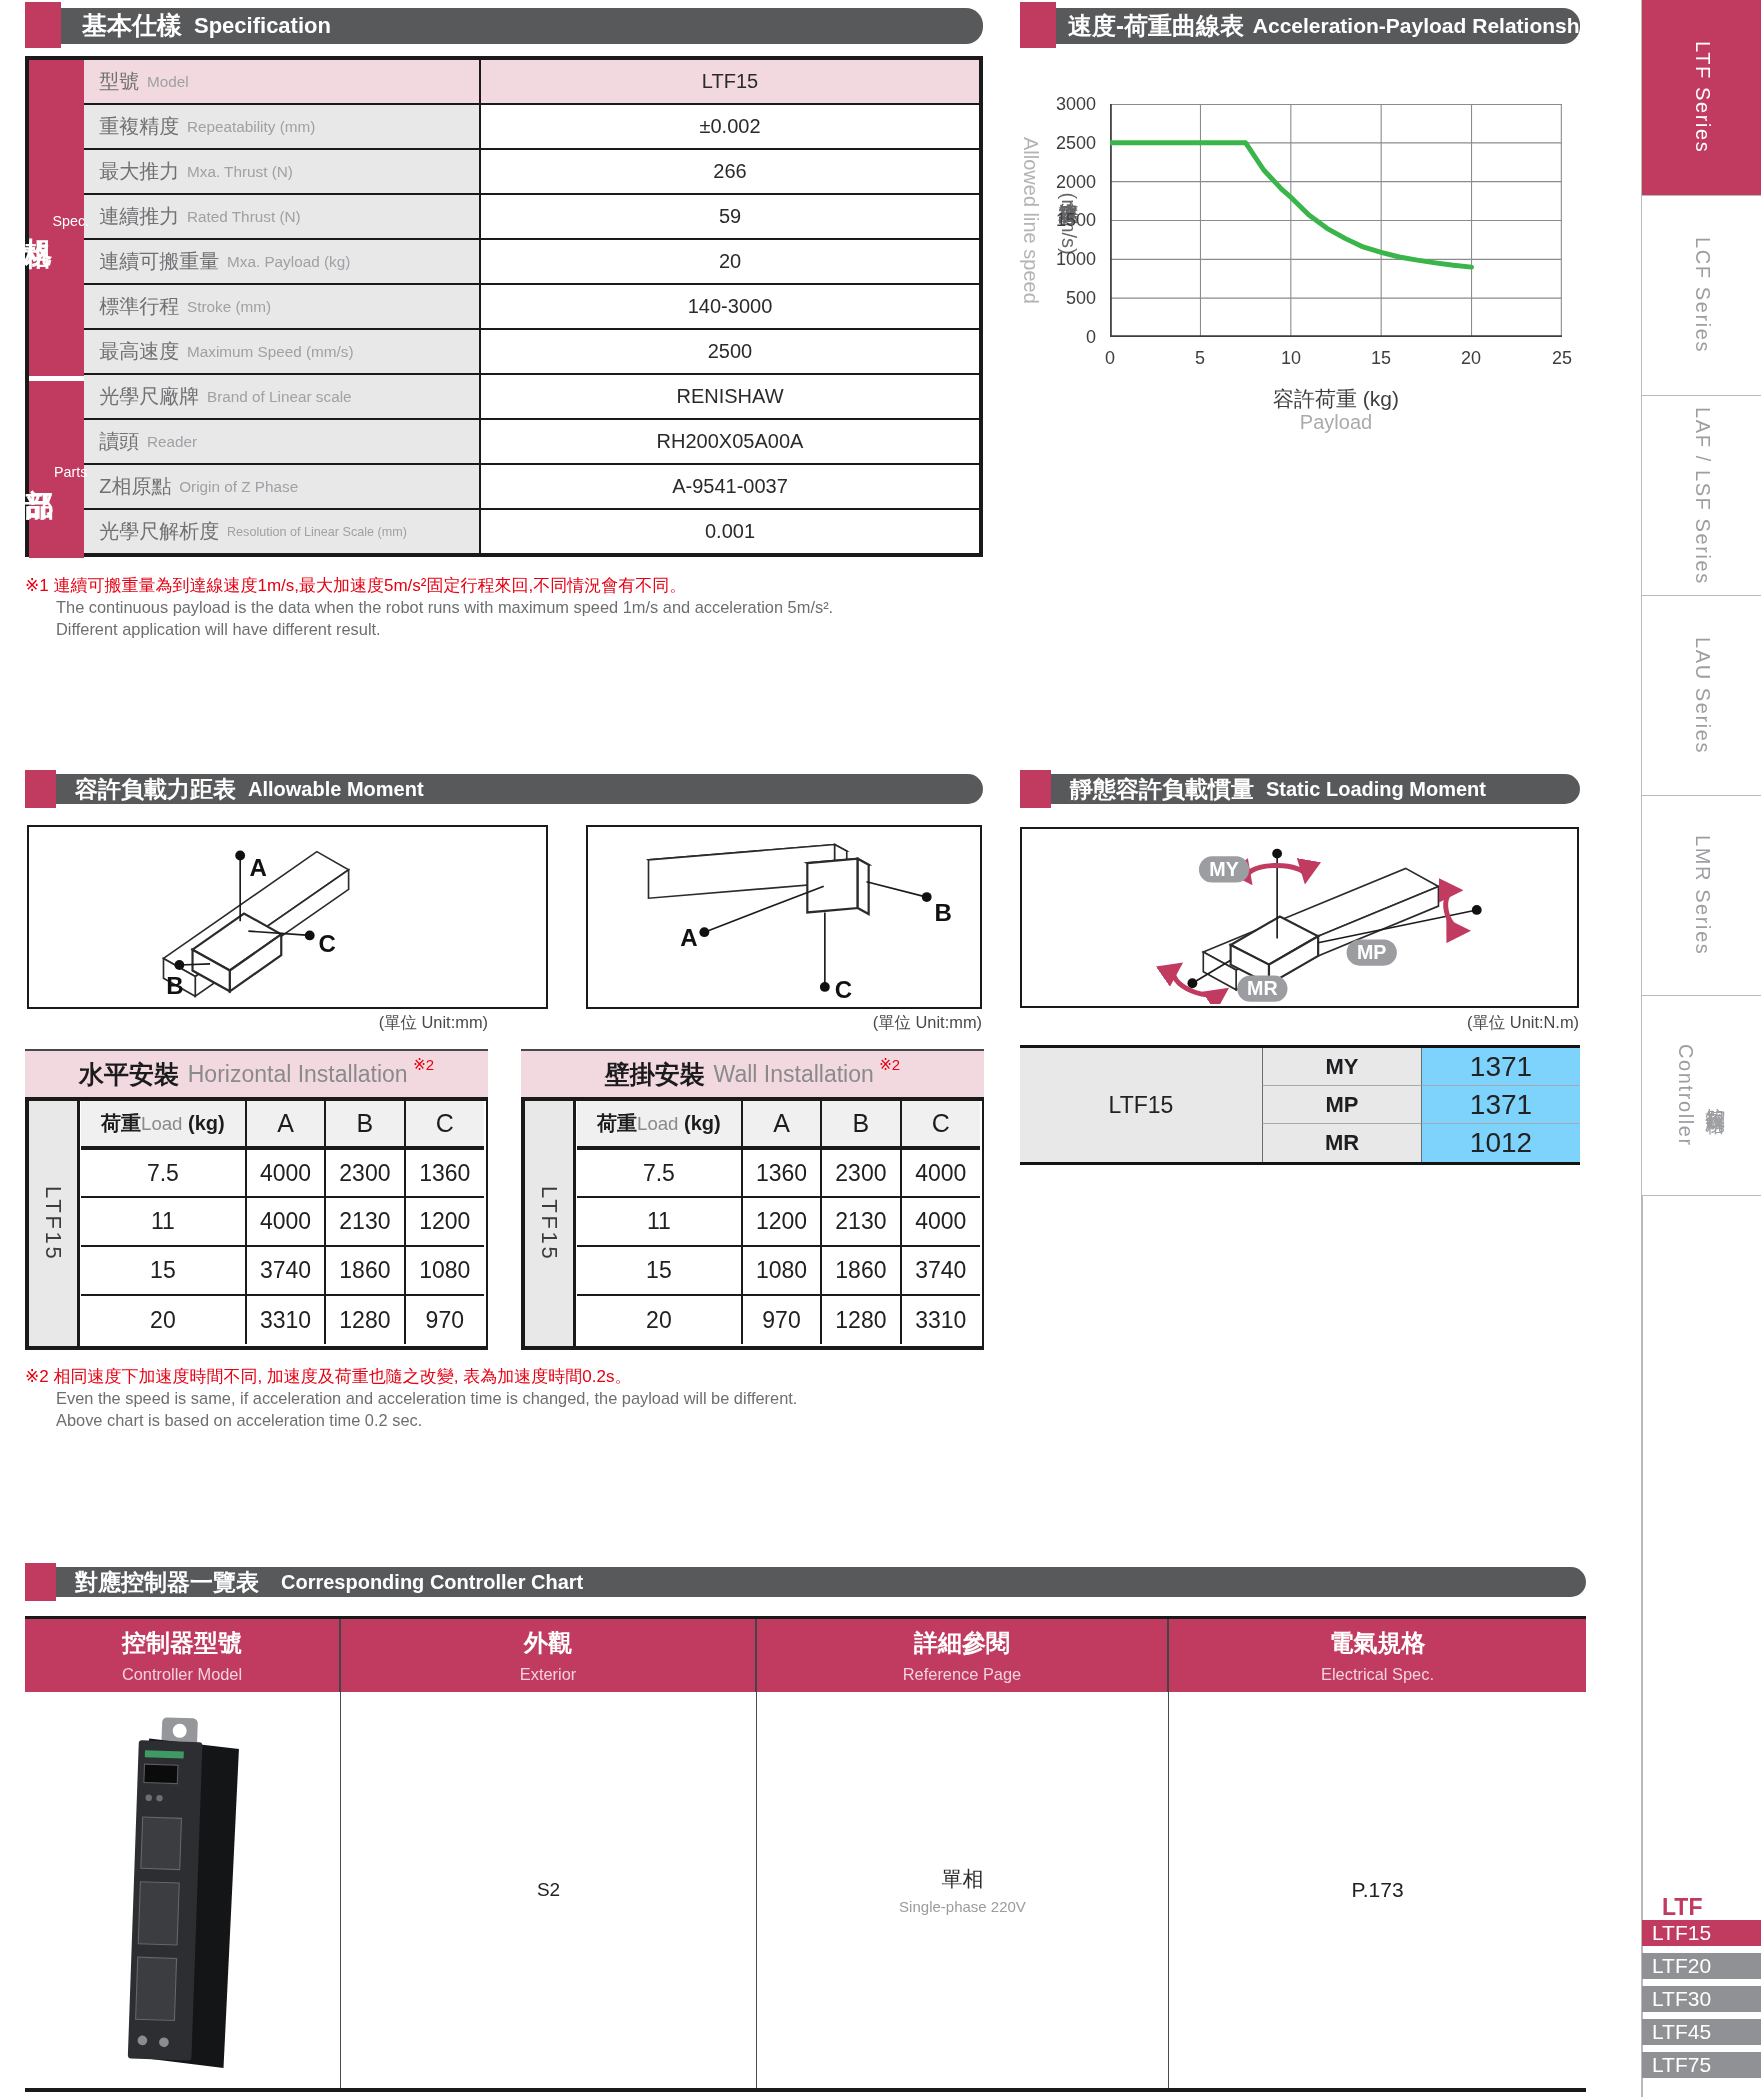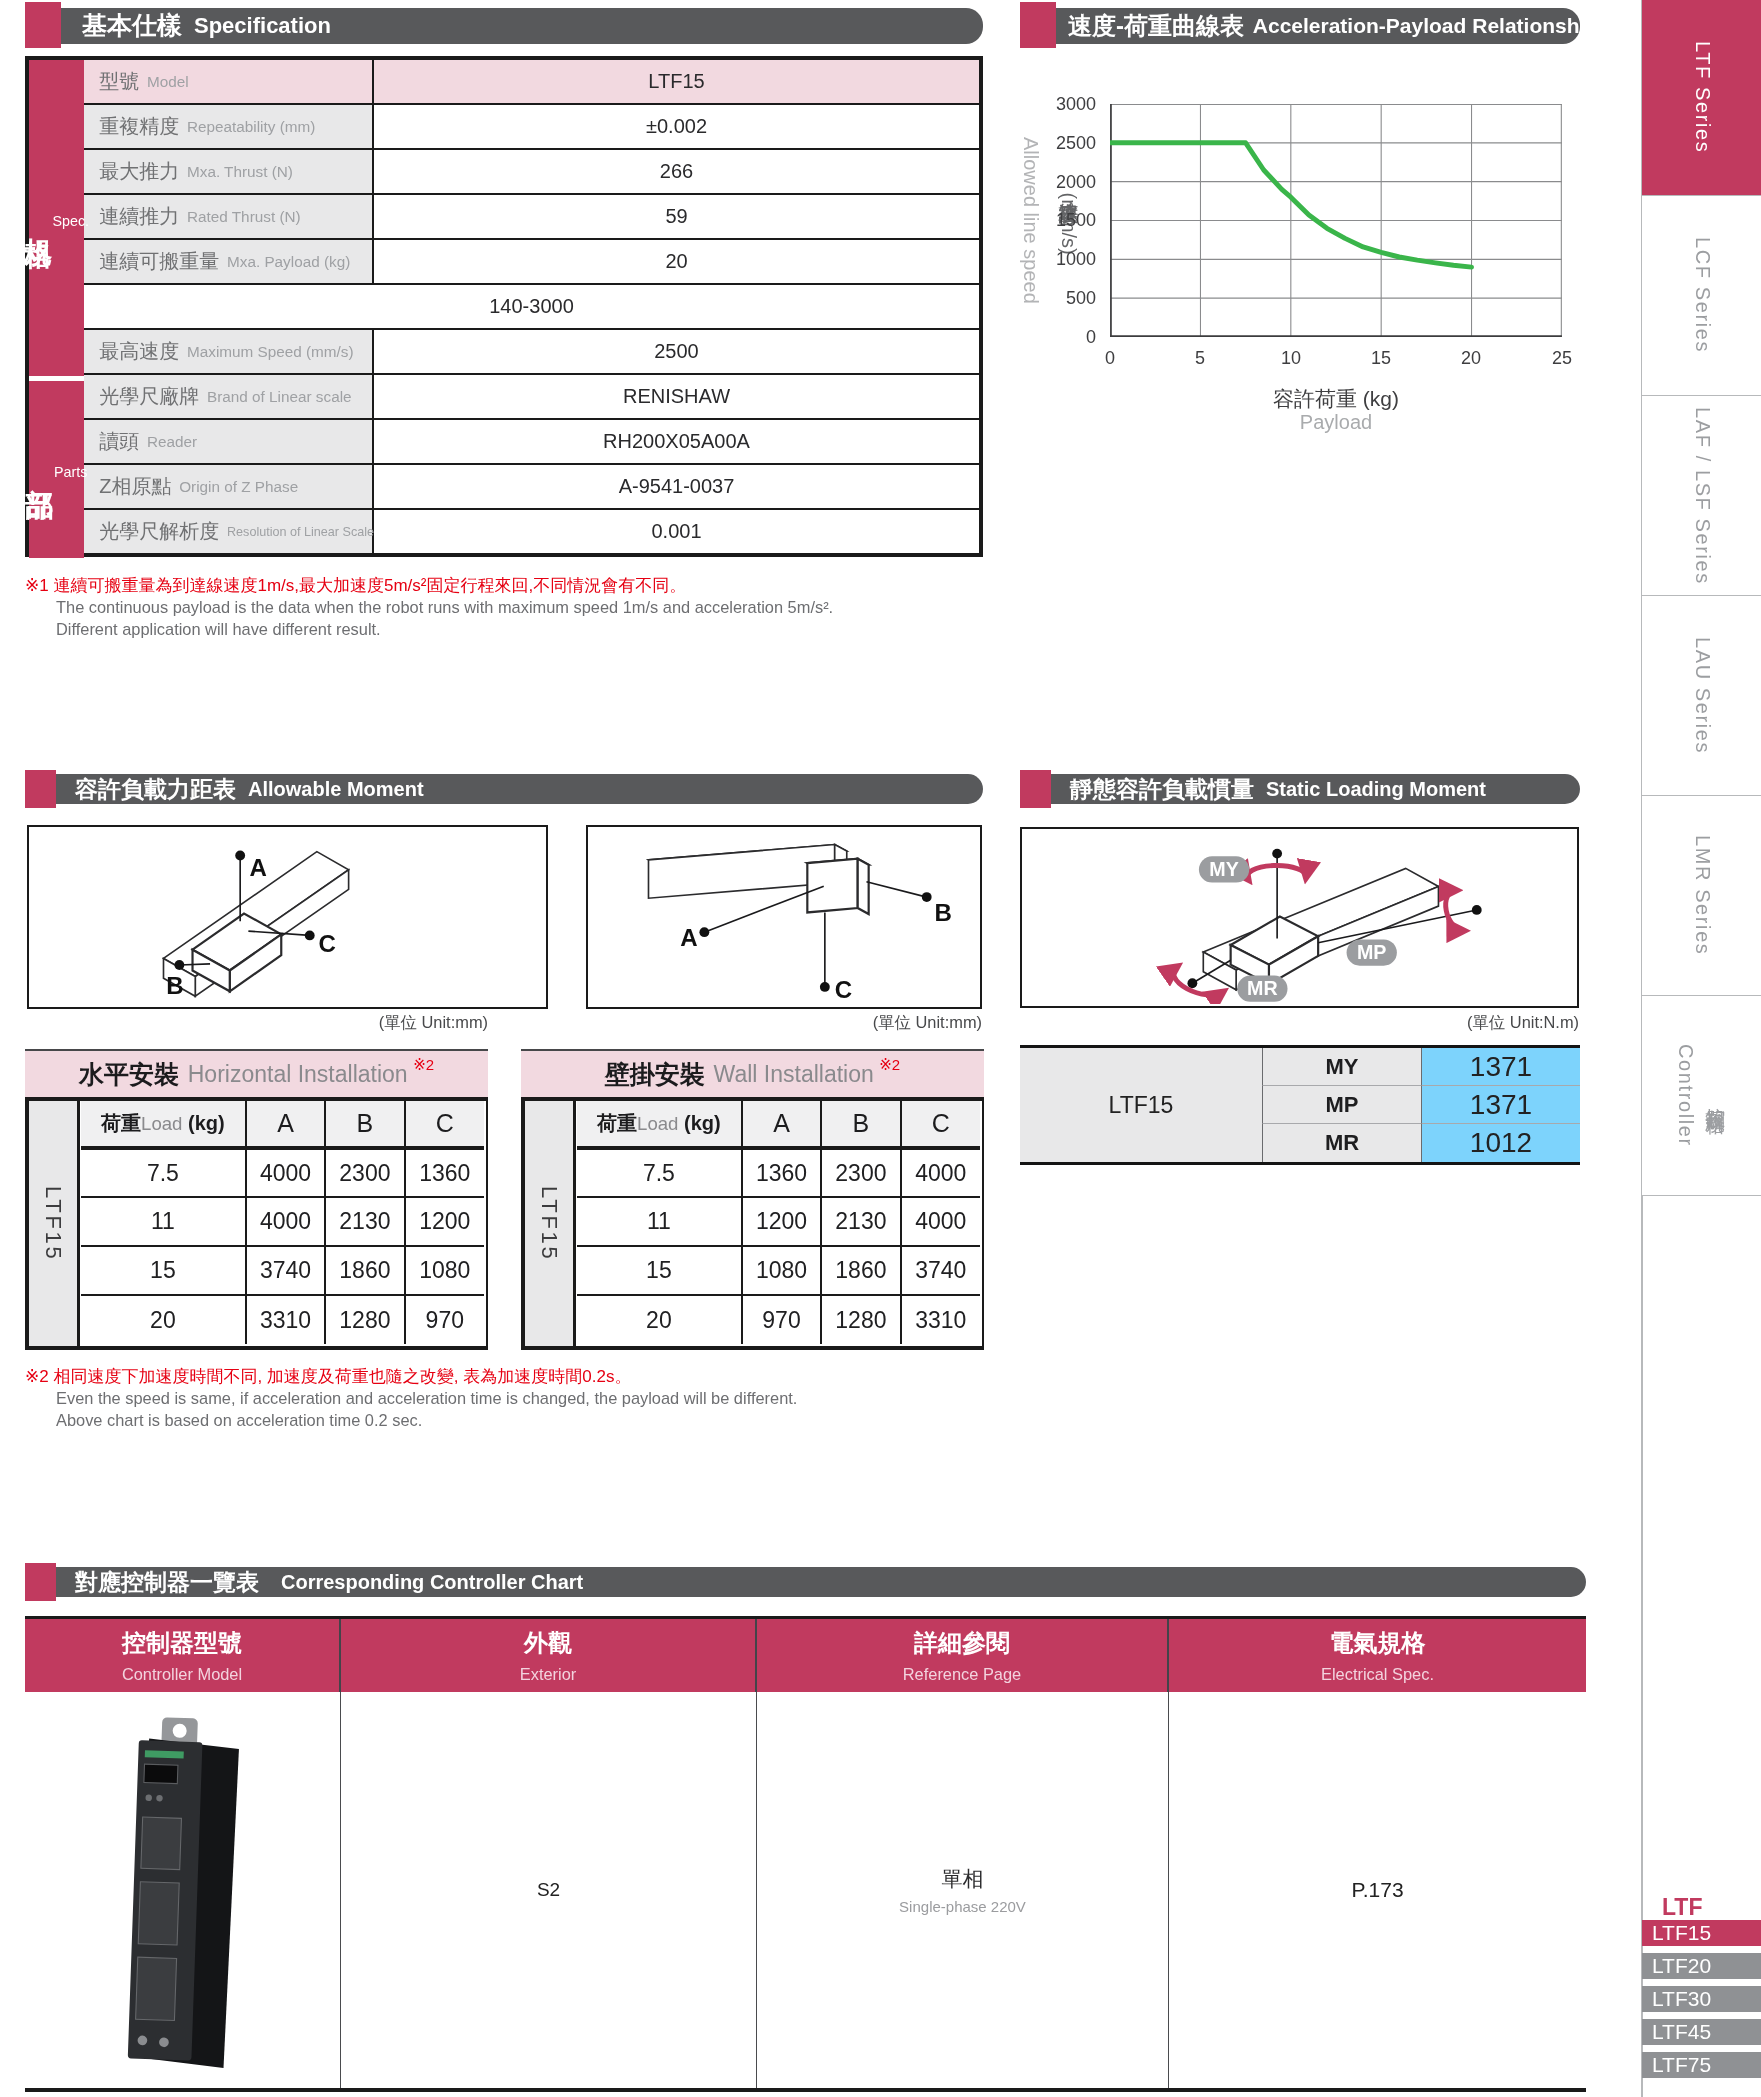--- a/index.html
+++ b/index.html
@@ -12,21 +12,21 @@
   .bar .en{color:#fff;font-weight:bold;font-size:22px;margin-left:12px;white-space:nowrap;}
   .bar.bar2{height:30px;}
   .bar.bar2 .blk{top:-4.4px;height:38px;width:31px;}
   .bar.bar2 .zh{font-size:23px;margin-left:50px;}
   .bar.bar2 .en{font-size:20px;}
   
   #spec{position:absolute;left:25px;top:56px;width:958px;border:4.4px solid #1a1a1a;background:#fff;box-sizing:border-box;}
   #spec-inner{margin-left:55px;position:relative;}
   .spec-row{display:flex;height:43px;border-bottom:2.7px solid #1a1a1a;}
   .spec-row:last-child{border-bottom:none;}
-  .spec-label{width:290px;background:#e8e8e9;display:flex;align-items:baseline;padding-left:15.3px;
+  .spec-label{width:397px;background:#e8e8e9;display:flex;align-items:baseline;padding-left:15.3px;
               border-right:2.7px solid #1a1a1a;box-sizing:border-box;align-items:center;}
   .spec-label .zh{font-size:20px;color:#707173;white-space:nowrap;}
   .spec-label .en{font-size:15.3px;color:#9fa1a4;margin-left:7.7px;white-space:nowrap;}
   .spec-row:last-child .spec-label .en{font-size:12.6px;}
   .spec-value{flex:1;display:flex;align-items:center;justify-content:center;font-size:20px;color:#2a2a2c;background:#fff;}
   .spec-row.pink .spec-label,.spec-row.pink .spec-value{background:#f2d9e0;}
   .band{position:absolute;left:-55px;width:55px;background:#c13a5f;color:#fff;display:flex;
         align-items:center;justify-content:center;}
   .band .bzh{writing-mode:vertical-rl;font-size:28.5px;font-weight:bold;letter-spacing:3.3px;line-height:1;}
   .band .ben{font-size:14.3px;margin-top:5.5px;}
@@ -165,20 +165,24 @@
             <div class="spec-value">59</div>
           </div>
           <div class="spec-row">
             <div class="spec-label">
               <span class="zh">連續可搬重量</span>
               <span class="en">Mxa. Payload (kg)</span>
             </div>
             <div class="spec-value">20</div>
           </div>
           <div class="spec-row">
+            <div class="spec-label">
+              <span class="zh">標準行程</span>
+              <span class="en">Stroke (mm)</span>
+            </div>
             <div class="spec-value">140-3000</div>
           </div>
           <div class="spec-row">
             <div class="spec-label">
               <span class="zh">最高速度</span>
               <span class="en">Maximum Speed (mm/s)</span>
             </div>
             <div class="spec-value">2500</div>
           </div>
           <div class="spec-row">

